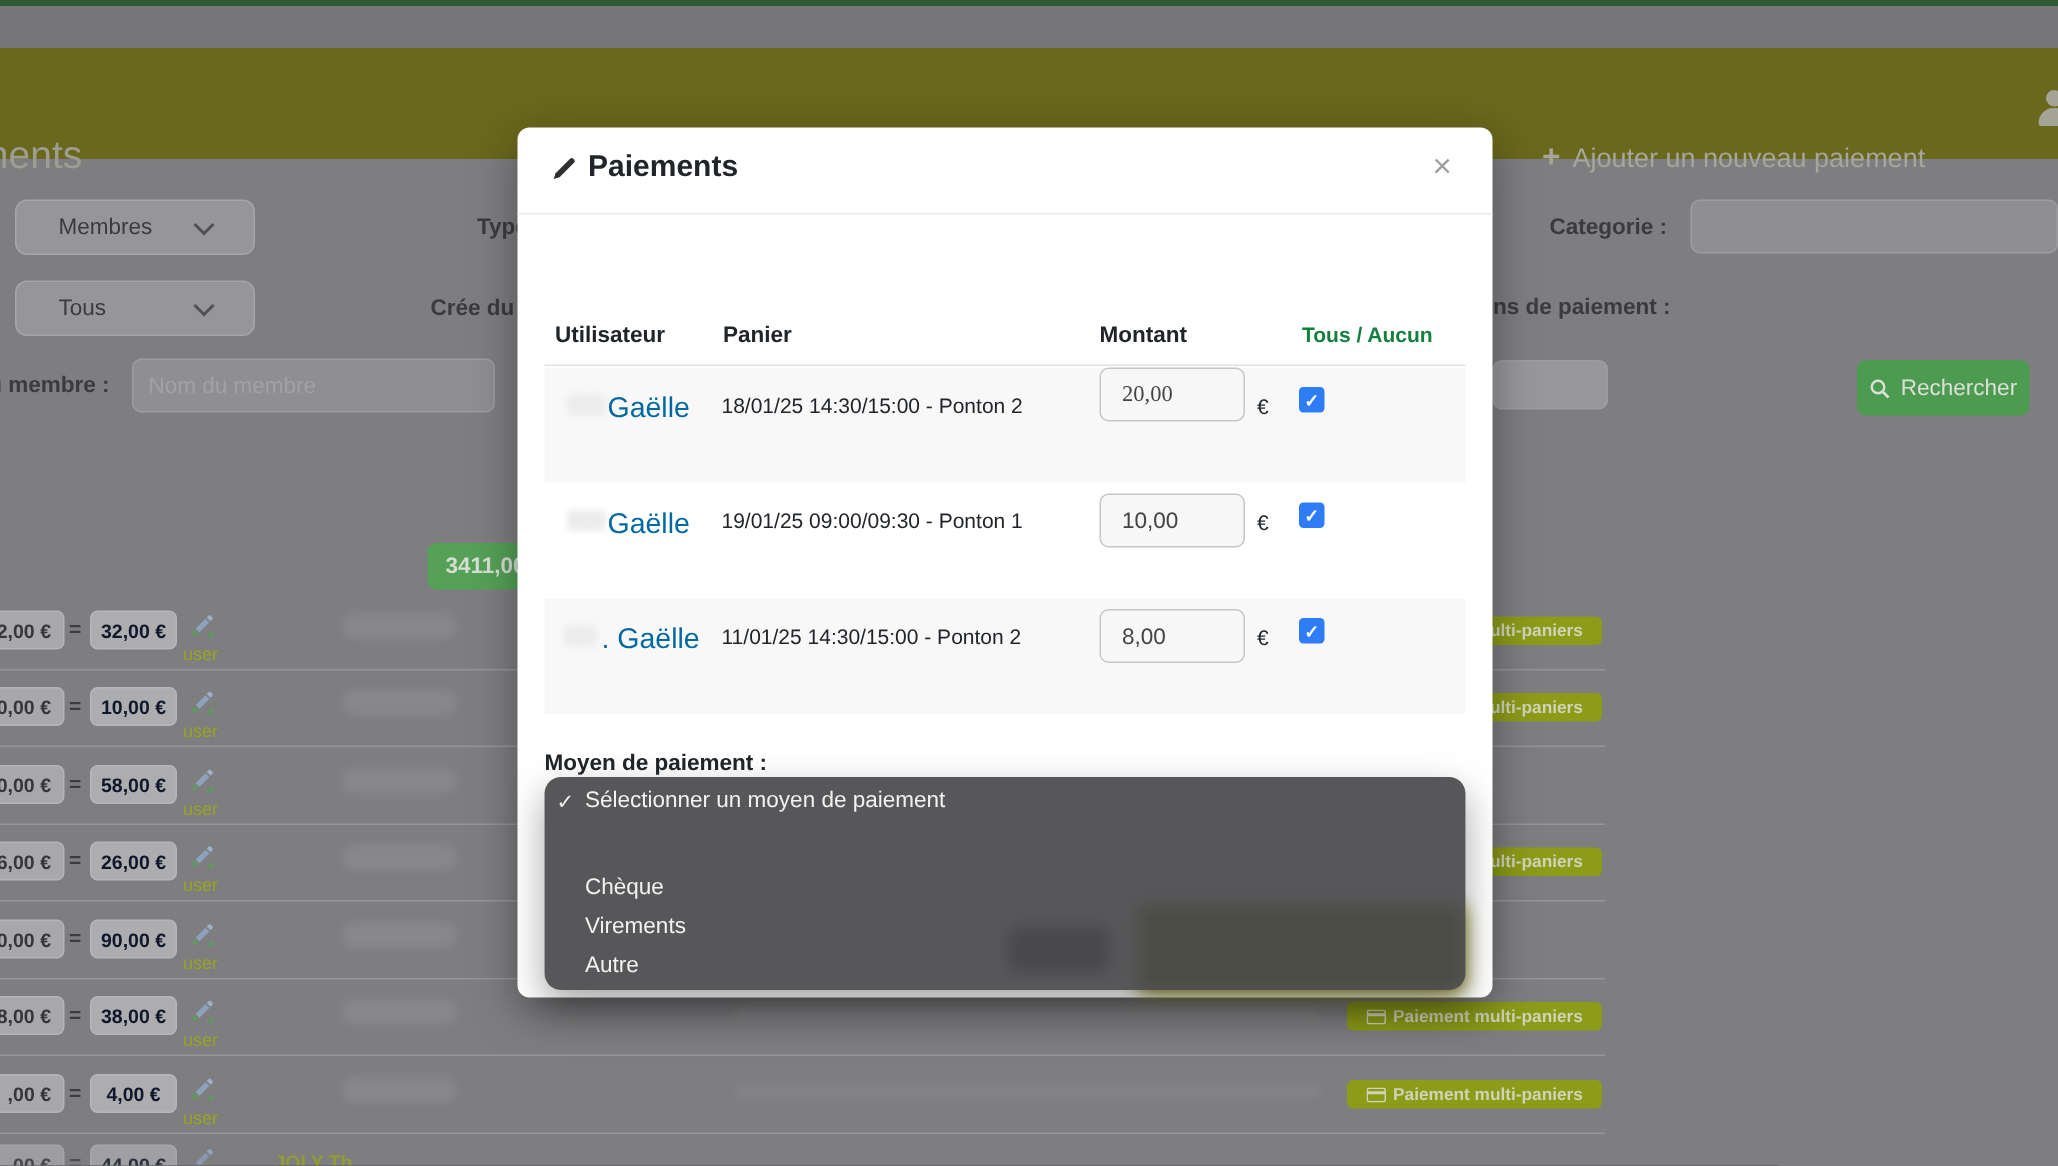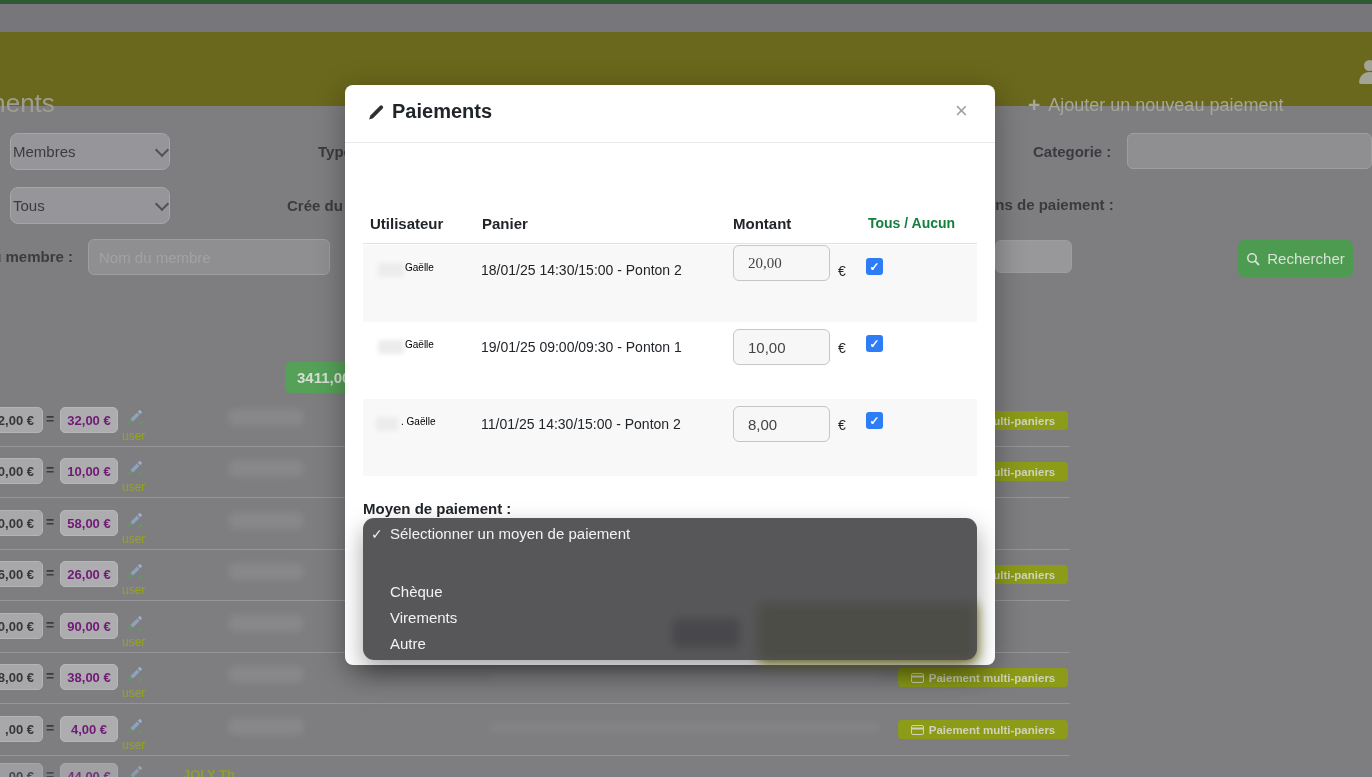--- a/index.html
+++ b/index.html
@@ -13,39 +13,39 @@
   .pagetitle{left:-68px;top:56px;font-size:26px;font-weight:500;color:#9d9d92;}
   .hdritem{top:61px;font-size:18px;font-weight:500;color:#a6a69a;display:flex;align-items:center;gap:8px;}
   .gear{font-size:19px;color:#a6a69a;}
   .plus{font-size:21px;font-weight:700;color:#a6a69a;}
   .person{width:30px;height:24px;}
   .person .head{position:absolute;left:8px;top:0;width:11px;height:11px;border-radius:50%;background:#a3a396;}
   .person .bodyp{position:absolute;left:3px;top:12px;width:21px;height:12px;border-radius:10px 10px 2px 2px;background:#a3a396;}
   
   .flabel{font-size:15px;font-weight:700;color:#3b3b3f;}
   .fselect{background:#96969a;border:1px solid #a6a6a9;border-radius:8px;color:#3b3b3f;
-           font-size:15px;display:flex;align-items:center;padding:0 2px;box-sizing:border-box;}
+           font-size:15px;display:flex;align-items:center;padding:0 28px;box-sizing:border-box;}
   .chev{width:8px;height:8px;border-right:2px solid #515155;border-bottom:2px solid #515155;
         transform:rotate(45deg);margin-left:auto;margin-top:-4px;}
   .finput{background:#8f8f92;border:1px solid #9e9ea1;border-radius:6px;box-sizing:border-box;
           font-size:15px;color:#3b3b3f;padding:0 10px;font-family:"Liberation Sans",sans-serif;}
   .finput::placeholder{color:#a2a2a5;opacity:1;}
   .searchbtn{background:#4d9b50;border:none;border-radius:6px;color:#dbe1d8;font-size:15px;font-weight:500;
              display:flex;align-items:center;justify-content:center;gap:7px;cursor:pointer;
              font-family:"Liberation Sans",sans-serif;}
   .totalbadge{background:#55a158;border-radius:6px;color:#d6dfd3;font-size:15px;font-weight:700;
               display:flex;align-items:center;padding:0 12px;box-sizing:border-box;}
   
   .prow{left:0;width:1070px;height:52px;border-bottom:1px solid #96969a;}
   .amtbox1{left:-80px;top:13px;width:123px;height:26px;background:#a8a8ab;border:1px solid #b4b4b7;
            border-radius:5px;box-sizing:border-box;color:#36363a;font-size:13px;font-weight:600;
            display:flex;align-items:center;justify-content:flex-end;padding-right:8px;}
   .eq{left:46px;top:17px;font-size:14px;font-weight:700;color:#3c3c40;}
   .amtbox2{left:60px;top:13px;width:58px;height:26px;background:#adadb0;border:1px solid #b7b7ba;
-           border-radius:5px;box-sizing:border-box;color:#701a75;font-size:13px;font-weight:600;
+           border-radius:5px;box-sizing:border-box;color:#0f172a;font-size:13px;font-weight:600;
            display:flex;align-items:center;justify-content:center;}
   .rowicon{left:126px;top:15px;}
   .userlink{left:122px;top:35px;font-size:12px;color:#97a421;}
   .membername{font-size:13px;font-weight:700;color:#97a421;}
   .smudge{left:228px;top:15px;width:76px;height:17px;background:rgba(255,255,255,0.08);
           border-radius:8px;filter:blur(3px);}
   .smudge2{left:490px;top:20px;width:390px;height:9px;background:rgba(255,255,255,0.05);
            border-radius:5px;filter:blur(3px);}
   .mpbadge{left:898px;top:17px;width:170px;height:19px;background:#8c9b18;border-radius:4px;
            color:#cfd4b8;font-size:11.5px;font-weight:600;display:flex;align-items:center;
@@ -55,21 +55,21 @@
          box-shadow:0 8px 30px rgba(0,0,0,0.35);z-index:10;}
   .mheader{left:0;top:0;width:650px;height:58px;border-bottom:1px solid #e9e9e9;box-sizing:border-box;}
   .mtitle{left:47px;top:15px;font-size:20px;font-weight:600;color:#212529;}
   .mclose{left:610px;top:13px;font-size:22px;color:#a0a0a0;cursor:pointer;}
   .mquestion{left:0;top:70px;width:650px;text-align:center;font-size:15px;color:#212529;}
   .mcolhead{top:130px;font-size:15px;font-weight:700;color:#212529;}
   .mcoldivider{left:18px;top:158px;width:614px;height:1px;background:#dee2e6;}
   .mrow{left:18px;width:614px;height:77px;}
   .mrow.gray{background:#f8f8f9;}
   .mblur{background:#ececec;border-radius:3px;filter:blur(2px);}
-  .mname{font-size:10px;color:#000000;}
+  .mname{font-size:19px;color:#0369a1;}
   .mpanier{font-size:14px;color:#212529;}
   .minput{background:#f7f7f7;border:1px solid #c6c6c6;border-radius:6px;box-sizing:border-box;
           width:97px;height:36px;font-size:15px;color:#444;padding:0 0 0 14px;
           font-family:"Liberation Sans",sans-serif;}
   .meuro{font-size:14px;color:#212529;}
   .mcheck{width:17px;height:17px;background:#2e7cf6;border-radius:3px;color:#fff;font-size:12px;
           font-weight:700;display:flex;align-items:center;justify-content:center;cursor:pointer;}
   .moyenlabel{left:18px;top:415px;font-size:15px;font-weight:700;color:#212529;}
   .blob-dark{left:327px;top:533px;width:68px;height:30px;background:#47474a;border-radius:6px;filter:blur(5px);}
   .blob-olive{left:412px;top:517px;width:220px;height:60px;background:#7e7c13;border-radius:8px;filter:blur(6px);}

